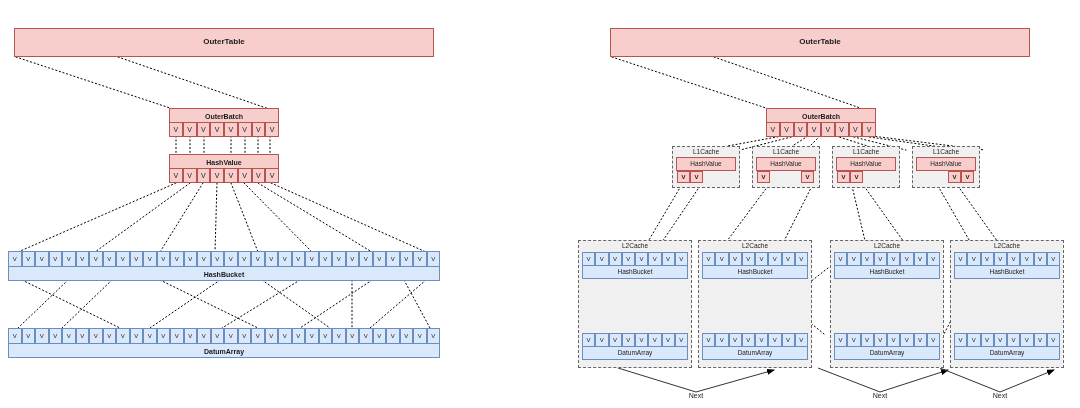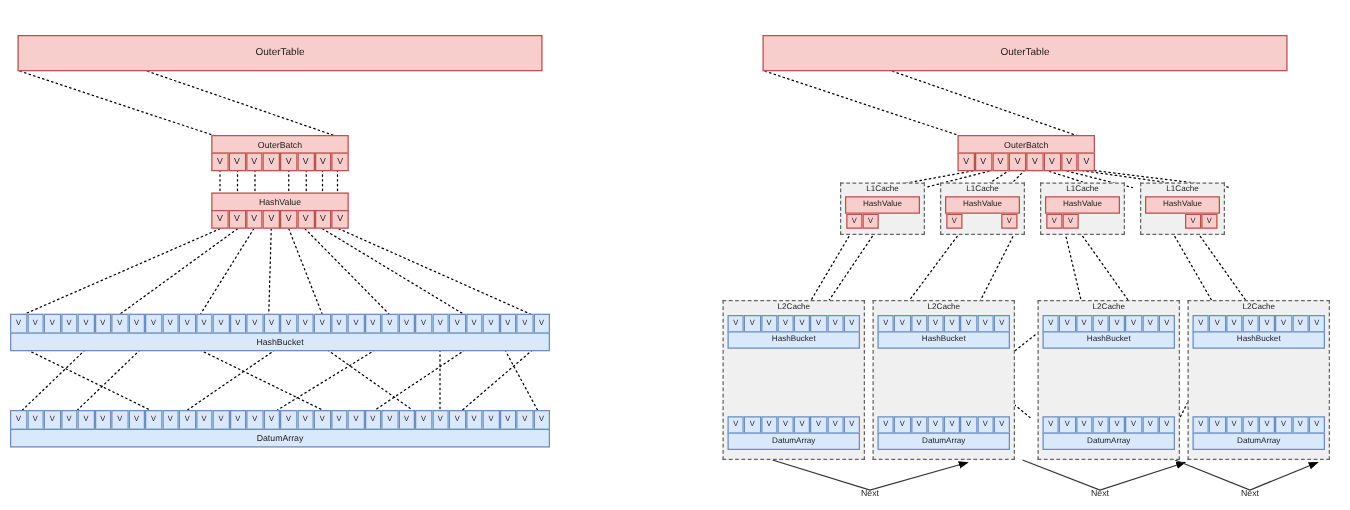--- a/index.html
+++ b/index.html
@@ -1,20 +1,20 @@
 <!DOCTYPE html>
 <html><head>
 <meta charset="utf-8">
 <style>
   html,body{margin:0;padding:0;background:#ffffff;}
   body{width:1080px;height:408px;overflow:hidden;
        font-family:"Liberation Sans","DejaVu Sans",sans-serif;}
   #stage{position:relative;width:1080px;height:408px;}
   svg#wires{position:absolute;left:0;top:0;width:1080px;height:408px;pointer-events:none;}
-  .node{position:absolute;box-sizing:border-box;}
+  .node{position:absolute;box-sizing:border-box;font-weight:bold;}
 
   
   .red{background:#f8cecc;border:1px solid #b85450;}
   .red-cell{background:#f8cecc;border:1px solid #b85450;}
   
   .blue{background:#dae8fc;border:1px solid #6c8ebf;}
   .blue-cell{background:#dae8fc;border:1px solid #6c8ebf;}
   
   .grey{background:#f0f0f0;border:1px dashed #666666;}
 

